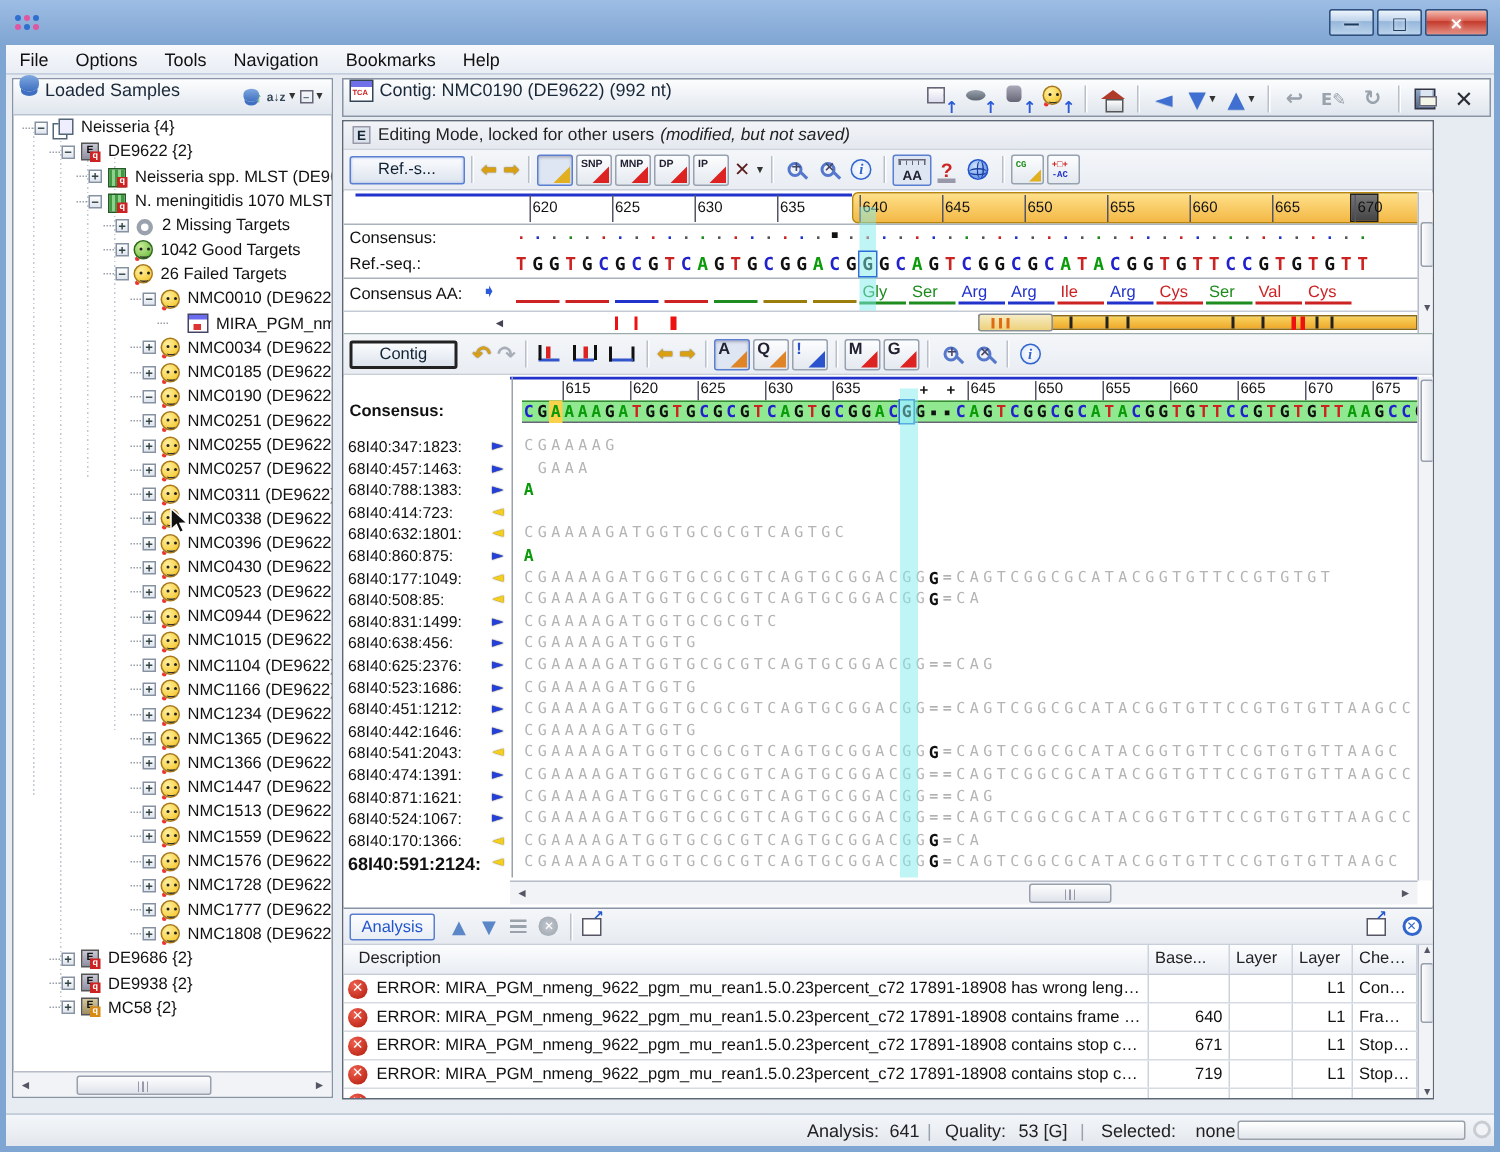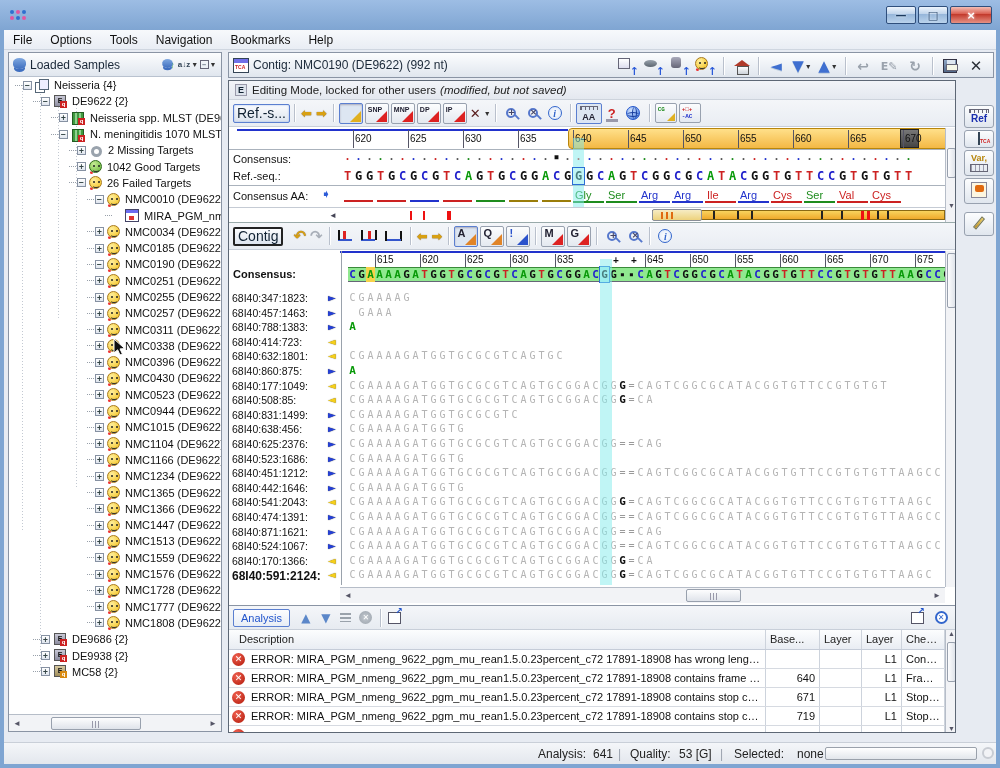--- a/index.html
+++ b/index.html
@@ -14,21 +14,21 @@
 .menubar{position:absolute;left:4px;right:4px;top:30px;height:20px;background:linear-gradient(#f7f9fc,#e9edf4);border-bottom:1px solid #cfd6e0;display:flex;align-items:center;font-size:12px;color:#111}
 .menubar span{padding:2px 9px;cursor:default}
 .workspace{position:absolute;left:4px;right:4px;top:50px;bottom:26px;background:#e7ebf2}
 .statusbar{position:absolute;left:4px;right:4px;bottom:4px;height:22px;background:linear-gradient(#f4f6f9,#e3e7ed);border-top:1px solid #c9cfd8;font-size:12px;color:#222}
 .statusbar span{position:absolute;top:4px}
 .sep-v{color:#9aa2ae}
 .progress{position:absolute;left:821px;top:4px;width:152px;height:13px;border:1px solid #9aa1ab;background:linear-gradient(#fff,#e2e6eb);border-radius:2px}
 .ring{position:absolute;left:978px;top:4px;width:12px;height:12px;border:2px solid #c8ccd3;border-radius:50%;background:#f2f3f6}
 
 .lpanel{position:absolute;left:4px;top:2px;width:214px;height:680px;background:#fff;border:1px solid #8a94a4}
-.phdr{height:24px;background:linear-gradient(#fcfdfe,#e0e6ee);border-bottom:1px solid #b9c2cf;display:flex;align-items:center;font-size:12px;color:#1a2838;padding:0 4px;position:relative}
+.phdr{height:24px;background:linear-gradient(#fcfdfe,#e0e6ee);border-bottom:1px solid #b9c2cf;display:flex;font-size:12px;color:#1a2838;padding:0 4px;position:relative}
 .phdr .ptitle{margin-left:4px}
 .db-ico{width:13px;height:11px;background:linear-gradient(#7fa8e0,#3f6fc0);border-radius:50%/40%;box-shadow:0 4px 0 -1px #3f6fc0;margin-top:-3px}
 .hdr-tools{position:absolute;right:4px;top:3px;display:flex;align-items:center}
 .hico{width:18px;height:17px;margin-left:2px;position:relative;font-size:10px;display:inline-flex;align-items:center;justify-content:center;color:#345}
 .caret{font-size:7px;color:#333;margin-left:1px}
 #tree{position:absolute;top:24px;left:0;right:0;bottom:17px;overflow:hidden;background-image:repeating-linear-gradient(to bottom,#c3c9d2 0 1px,transparent 1px 3px),repeating-linear-gradient(to bottom,#c3c9d2 0 1px,transparent 1px 3px),repeating-linear-gradient(to bottom,#c3c9d2 0 1px,transparent 1px 3px),repeating-linear-gradient(to bottom,#c3c9d2 0 1px,transparent 1px 3px);background-size:1px 70%,1px 92%,1px 35%,1px 60%;background-position:13px 8px,31px 8px,49px 18px,67px 28px;background-repeat:no-repeat}
 .trow{display:flex;align-items:center;height:16.3px;font-size:11px;color:#111;white-space:nowrap}
 .exp{width:9px;height:9px;border:1px solid #8691a2;background:linear-gradient(#fff,#dfe5ee);font:bold 8px/7px "DejaVu Sans Mono",monospace;text-align:center;color:#344;flex:none;margin-right:2px}
 .exp.none{visibility:hidden}
 .ti{width:14px;height:13px;margin:0 3px 0 1px;position:relative;flex:none}
@@ -77,21 +77,21 @@
 .i-floppy{width:14px;height:14px;background:linear-gradient(#8fa6c4,#51688a);border:1px solid #334;position:relative}
 .i-floppy::before{content:"";position:absolute;left:3px;top:0;width:8px;height:5px;background:#dde6f0}
 .i-floppy::after{content:"";position:absolute;left:2px;bottom:1px;width:10px;height:5px;background:#f4f6e8;border:1px solid #667}
 .i-x{font:bold 15px/1 "DejaVu Sans",sans-serif;color:#2a2f36}
 
 .rdoc{position:absolute;left:0;top:28px;width:728px;height:653px;border:1px solid #5d6775;background:#fff;overflow:hidden}
 .banner{position:absolute;left:0;top:0;width:100%;height:19px;background:linear-gradient(#f2f4f8,#e4e8ef);border-bottom:1px solid #cdd3dc;display:flex;align-items:center;font-size:11.5px;color:#222}
 .banner .eflag{width:12px;height:12px;border:1px solid #99a;background:#dde3ec;font:bold 9px/11px "Liberation Sans",sans-serif;text-align:center;color:#123;margin:0 5px 0 6px}
 .banner i{margin-left:4px}
 .toolrow{position:absolute;left:0;width:100%;height:27px;background:linear-gradient(#f4f6f9,#e9edf3);border-bottom:1px solid #c8cfd9;display:flex;align-items:center;padding-left:4px}
-.navbtn{height:19px;padding:0 3px;font-size:14px;color:#123;border:1px solid #5b7fd0;box-shadow:inset 0 0 2px #9ab4e8;background:linear-gradient(#fbfcfe,#dde4ee);border-radius:2px;display:flex;align-items:center}
+.navbtn{height:19px;padding:0 18px;font-size:11px;color:#123;border:1px solid #5b7fd0;box-shadow:inset 0 0 2px #9ab4e8;background:linear-gradient(#fbfcfe,#dde4ee);border-radius:2px;display:flex;align-items:center}
 .navbtn.contig{border:2px solid #222;box-shadow:none}
 .goldar{font:bold 13px/1 "DejaVu Sans",sans-serif;color:#d8a012;text-shadow:0 0 1px #654;margin:0 2px}
 .grayar2{font:bold 13px/1 "DejaVu Sans",sans-serif;color:#a8aeb8;margin:0 2px}
 .toolbtn{width:24px;height:21px;border:1px solid #98a1af;border-radius:2px;background:linear-gradient(#fcfdfe,#e4e9f0);position:relative;margin:0 1px;font:bold 7px/9px "Liberation Sans",sans-serif;color:#223;text-align:left;padding:1px 0 0 2px}
 .toolbtn.pressed{background:#dde6f2;border-color:#5b7fd0;box-shadow:inset 0 1px 2px #aab}
 .toolbtn .pencil{position:absolute;right:1px;bottom:1px;width:0;height:0;border-left:11px solid transparent;border-bottom:11px solid #d22}
 .toolbtn .pencil.gold{border-bottom-color:#e0b020}
 .toolbtn .pencil.blue{border-bottom-color:#2a52cc}
 .toolbtn .pencil.orange{border-bottom-color:#e08428}
 .toolbtn .bigletter{font:bold 11px/11px "Liberation Sans",sans-serif}
@@ -1631,27 +1631,20 @@
             </div>
           <div class="vscroll" style="left:716px;top:24px;height:103px">
             <div style="text-align:center;font-size:7px;color:#556">▲</div>
             <div class="vthumb" style="top:12px;height:40px"></div>
             <div style="position:absolute;bottom:1px;width:100%;text-align:center;font-size:7px;color:#556">▼</div>
           </div>
         </div>
       </div>
     </div>
 
-    <div class="sstrip">
-      <div class="sbtn refsel"><span class="rulebar"></span><span>Ref</span></div>
-      <div class="sbtn"><span class="tca-doc" style="margin:0 auto;width:18px"></span></div>
-      <div class="sbtn" style="color:#b8860b;font-size:9px"><span>Var,</span><span style="display:block;width:18px;height:8px;margin:1px auto 0;border:1px solid #667;background:repeating-linear-gradient(90deg,#99a 0 1px,transparent 1px 4px)"></span></div>
-      <div class="sbtn"><span style="display:inline-block;width:16px;height:16px;background:#fdf6e0;border:1px solid #889;position:relative"><span style="position:absolute;left:3px;top:2px;width:9px;height:7px;background:#e06a10;border-radius:2px"></span></span></div>
-      <div class="sbtn" style="margin-top:8px"><span style="display:inline-block;width:4px;height:14px;background:linear-gradient(#f0d060,#c09020);transform:rotate(40deg);border:1px solid #775"></span></div>
-    </div>
   </div>
 
   <div class="statusbar">
     <span style="left:534px">Analysis:</span>
     <span style="left:589px">641</span>
     <span style="left:614px" class="sep-v">|</span>
     <span style="left:626px">Quality:</span>
     <span style="left:675px">53 [G]</span>
     <span style="left:716px" class="sep-v">|</span>
     <span style="left:730px">Selected:</span>

